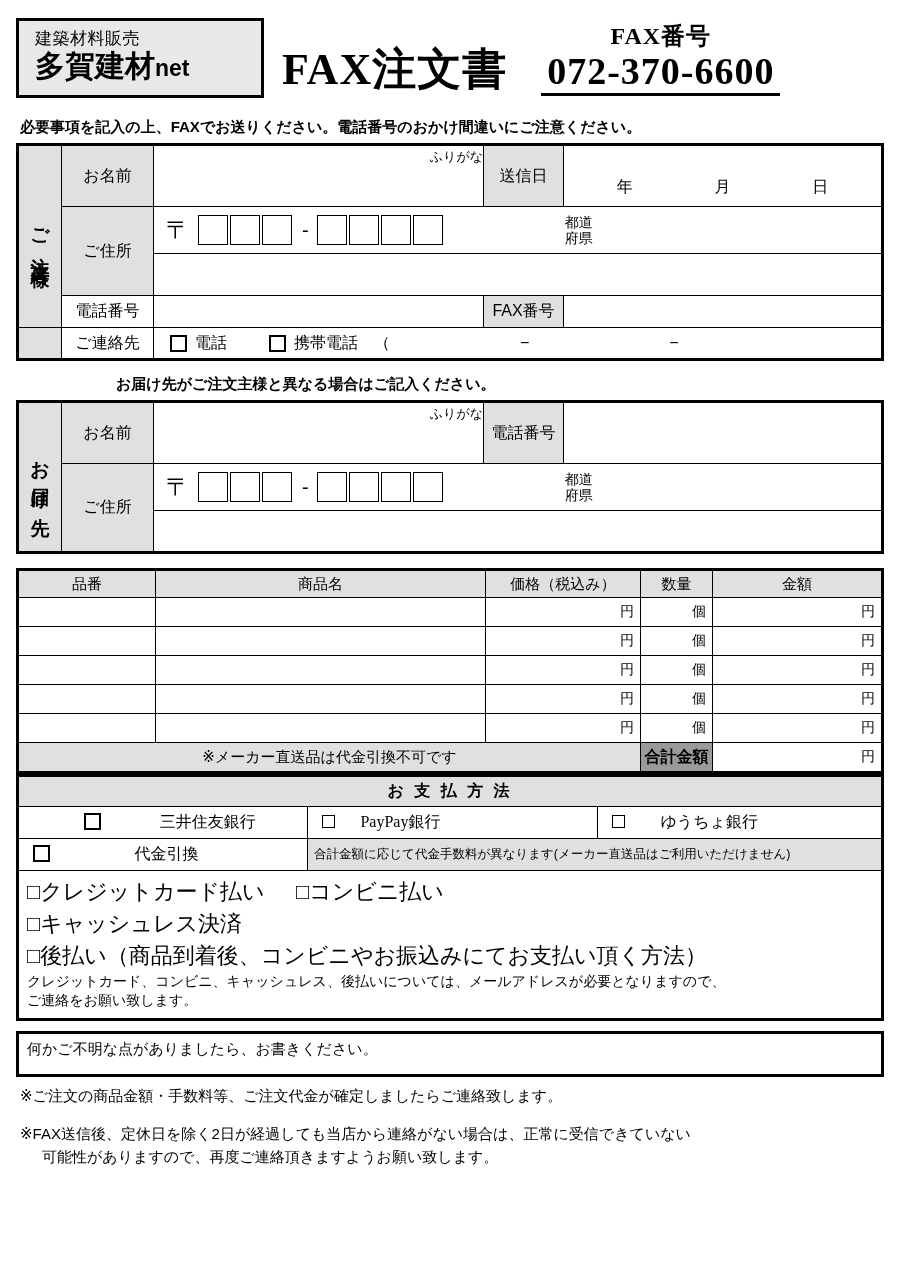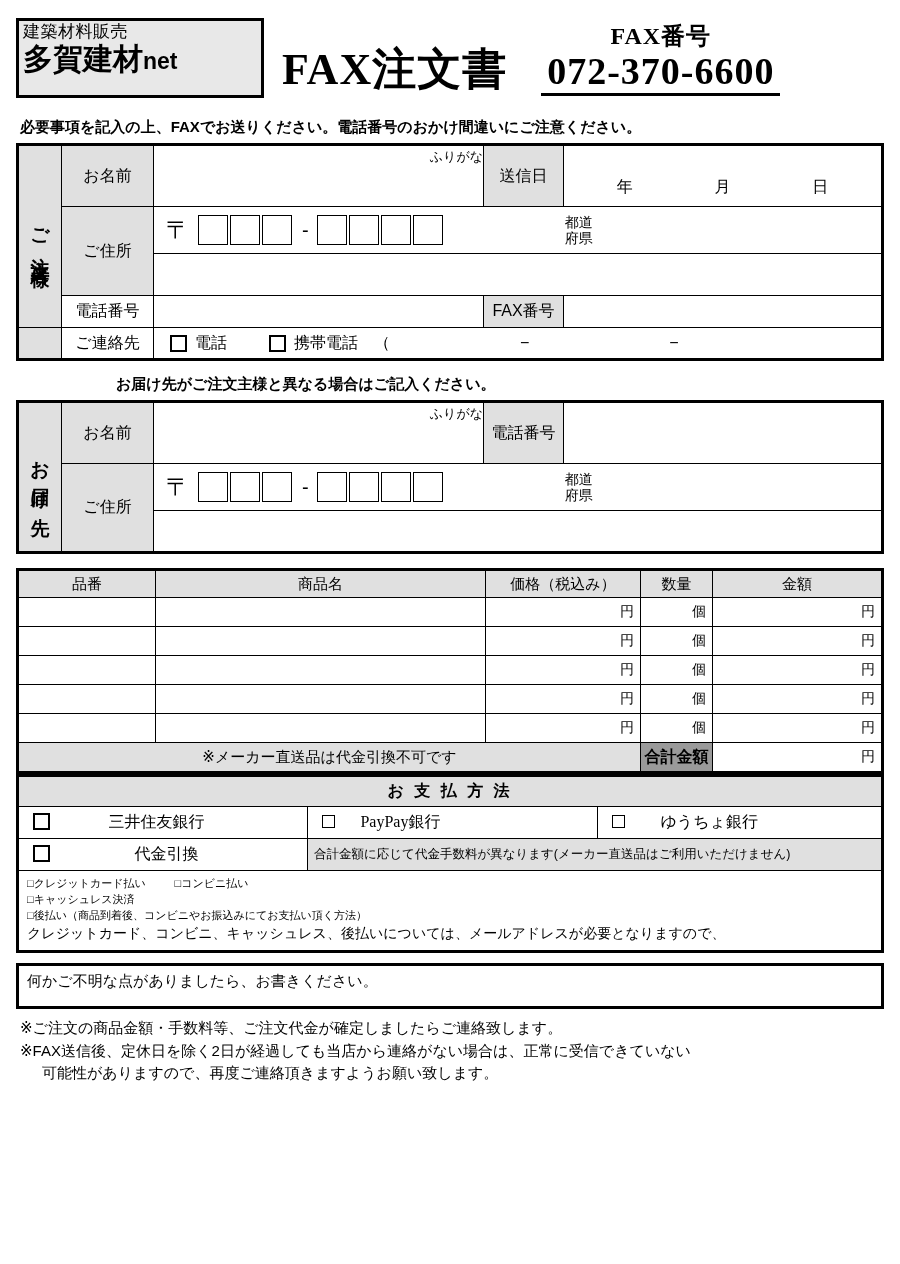--- a/index.html
+++ b/index.html
@@ -12,21 +12,21 @@
     color: #000;
     position: relative;
     overflow: hidden;
   }
   .page { position: relative; width: 900px; height: 1264px; padding: 14px 16px 0 16px; }
 
   
   .header { display: flex; align-items: flex-start; height: 96px; }
   .logo-box {
     width: 248px; height: 80px; border: 3px solid #000; background: #e8e8e8;
-    display: flex; flex-direction: column; justify-content: flex-start; padding: 2px 8px 4px 4px;
+    display: flex; flex-direction: column; justify-content: center; padding: 2px 8px 4px 16px;
     margin-top: 4px;
   }
   .logo-small { font-size: 17px; letter-spacing: 0.5px; line-height: 1.1; }
   .logo-main { font-size: 30px; font-weight: bold; letter-spacing: 0px; line-height: 1.15; }
   .logo-main .net { font-size: 23px; font-weight: bold; }
   .title-fax {
     font-family: "Liberation Serif", "DejaVu Serif", serif;
     font-size: 44px; font-weight: bold; letter-spacing: 1px;
     margin: 26px 0 0 18px;
   }
@@ -71,21 +71,21 @@
 
   
   .items td { height: 29px; }
   .items .unit { text-align: right; padding-right: 6px; font-size: 14px; }
 
   
   .pay-title { text-align: center; font-weight: bold; font-size: 16px; letter-spacing: 3px; padding: 4px 0; }
   .pay-cell { padding: 5px 0 5px 14px; font-size: 16px; }
   .pay-note { font-size: 12.5px; padding: 3px 6px; }
   .pay-free { border: 3px solid #000; border-top: none; padding: 5px 8px 7px 8px; }
-  .pay-free div { font-family: "Liberation Serif","DejaVu Serif",serif; font-size: 11px; line-height: 1.45; }
+  .pay-free div { font-family: "Liberation Serif","DejaVu Serif",serif; font-size: 22px; line-height: 1.45; }
   .pay-free .small { font-size: 14px; line-height: 1.4; }
 
   .q-box { border: 3px solid #000; height: 46px; padding: 6px 0 12px 8px; margin-top: 10px; }
   .q-box span { font-family: "Liberation Serif","DejaVu Serif",serif; font-size: 15px; }
 
   .foot { font-size: 15px; margin: 8px 0 0 4px; line-height: 1.5; }
   .foot .ind { padding-left: 22px; }
 </style>
 </head>
 <body>
@@ -268,21 +268,21 @@
   </tbody>
     </table>
 
 
   <table class="outer" style="border-bottom:none;">
     <tbody>
         <tr>
       <td class="shade pay-title" colspan="3">お 支 払 方 法</td>
     </tr>
     <tr>
-      <td class="pay-cell" style="width:290px;">
+      <td class="pay-cell" style="width:290px;text-align:center;">
         <span class="chk"></span>
         <span style="margin-left:46px;">三井住友銀行</span>
       </td>
       <td class="pay-cell" style="width:290px;">
         <span class="chk-sm"></span>
         <span style="margin-left:16px;font-family:'Liberation Serif',serif;">PayPay銀行</span>
       </td>
       <td class="pay-cell">
         <span class="chk-sm"></span>
         <span style="margin-left:26px;">ゆうちょ銀行</span>
@@ -299,25 +299,26 @@
     </table>
 
   <div class="pay-free">
     <div>
       <span>□<span>クレジットカード払い</span></span>
       <span style="margin-left:26px;">□<span>コンビニ払い</span></span>
     </div>
     <div>□<span>キャッシュレス決済</span></div>
     <div>□<span>後払い（商品到着後、コンビニやお振込みにてお支払い頂く方法）</span></div>
     <div class="small">クレジットカード、コンビニ、キャッシュレス、後払いについては、メールアドレスが必要となりますので、</div>
+    <div class="small">ご連絡をお願い致します。</div>
   </div>
 
   <div class="q-box">
     <span>何かご不明な点がありましたら、お書きください。</span>
   </div>
 
   <div class="foot">
     <div>※ご注文の商品金額・手数料等、ご注文代金が確定しましたらご連絡致します。</div>
-    <div style="margin-top:0;">※FAX送信後、定休日を除く2日が経過しても当店から連絡がない場合は、正常に受信できていない</div>
+    <div style="margin-top:16px;">※FAX送信後、定休日を除く2日が経過しても当店から連絡がない場合は、正常に受信できていない</div>
     <div class="ind">可能性がありますので、再度ご連絡頂きますようお願い致します。</div>
   </div>
 
 </div>
 
 </body></html>

